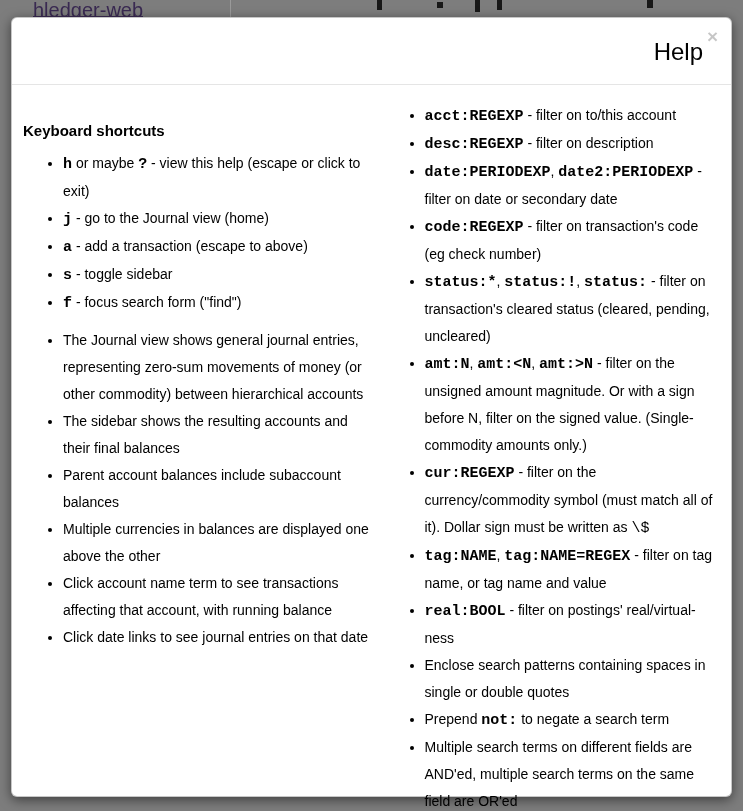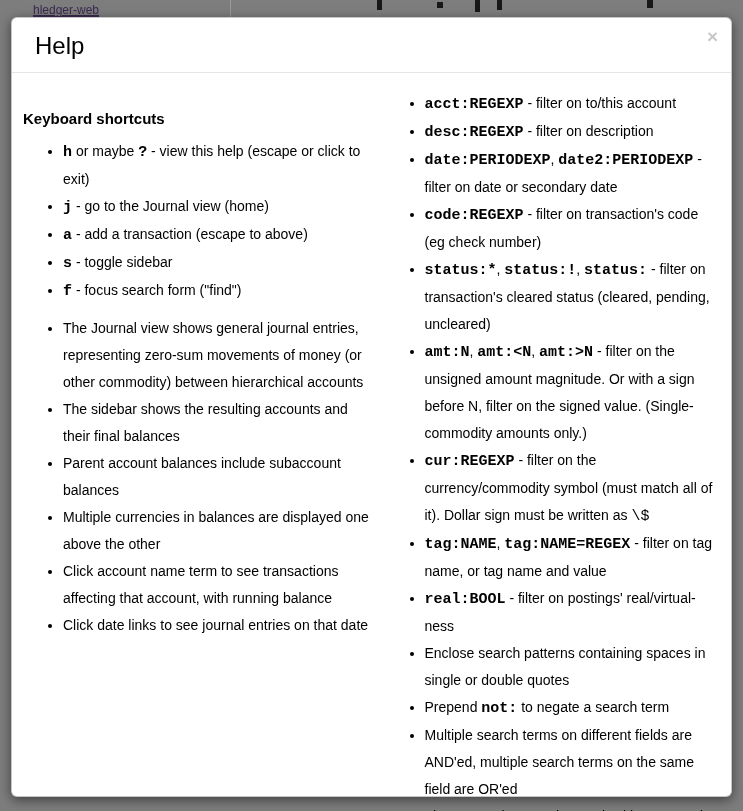--- a/index.html
+++ b/index.html
@@ -6,42 +6,41 @@
   body{
     width:743px;height:811px;position:relative;overflow:hidden;
     background:#7d7d7d;
     font-family:"Liberation Sans",sans-serif;
     -webkit-font-smoothing:antialiased;
   }
   
   .backdrop{position:absolute;inset:0;z-index:1;}
   .brand{
     position:absolute;left:33px;top:1px;height:15px;
-    font-size:12px;line-height:18px;font-weight:400;
+    font-size:20px;line-height:18px;font-weight:400;
     border-bottom:1px solid;
     overflow:hidden;
-    text-decoration:underline;
   }
   .bg-divider{position:absolute;left:230px;top:0;width:1px;height:17px;background:#9a9a9a;}
   .frag{position:absolute;top:0;background:#181818;}
   .frag.f1{left:377px;width:5px;height:10px;}
   .frag.f2{left:437px;width:6px;height:6px;top:2px;}
   .frag.f3{left:475px;width:5px;height:12px;}
   .frag.f4{left:497px;width:5px;height:10px;}
   .frag.f5{left:647px;width:6px;height:8px;}
 
   
   .modal{
     position:absolute;left:11px;top:17px;width:721px;height:780px;z-index:10;
     background:#ffffff;border:1px solid rgba(0,0,0,.22);border-radius:6px;
     box-shadow:0 3px 12px rgba(0,0,0,.5);
     box-sizing:border-box;
   }
   .modal-header{position:relative;padding:12px 20px 11px 21px;border-bottom:1px solid #e5e5e5;}
-  .modal-title{margin:2px;font-size:24px;line-height:27px;font-weight:400;color:#000;}
+  .modal-title{margin:8px;font-size:24px;line-height:27px;font-weight:400;color:#000;text-align:right;}
   .close-btn{
     position:absolute;right:13px;top:9px;
     background:none;border:none;padding:0;cursor:pointer;
     font-size:19px;font-weight:700;line-height:1;color:#000;opacity:.22;
     font-family:"Liberation Sans",sans-serif;
   }
   .modal-body{display:flex;padding:8px 11px 0 11px;box-sizing:border-box;}
   .col{width:50%;box-sizing:border-box;}
   .col-right{padding-left:13px;}
   .col h4{font-size:15px;line-height:19px;font-weight:700;color:#000;margin:28px 0 10px;}

